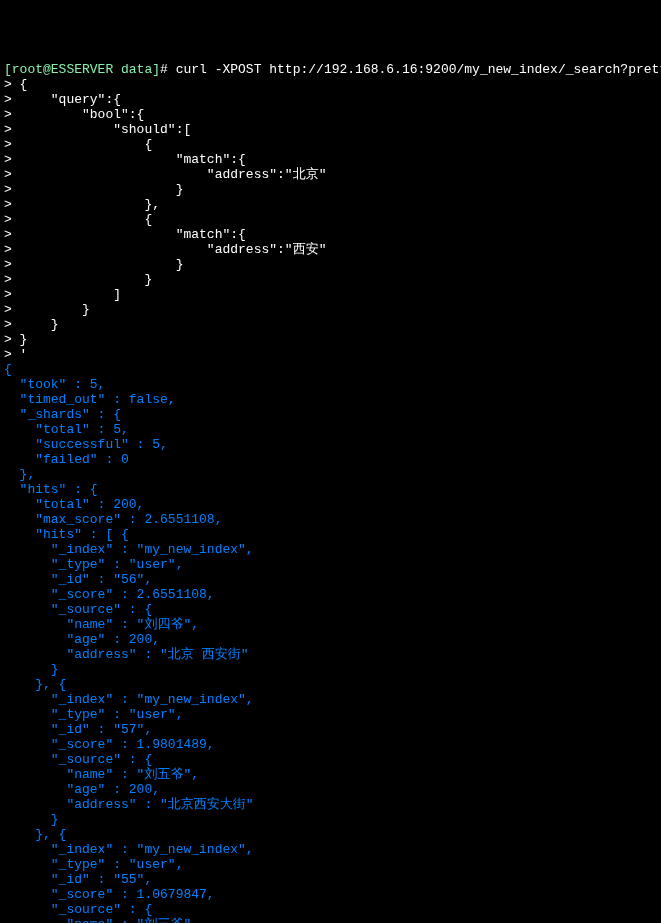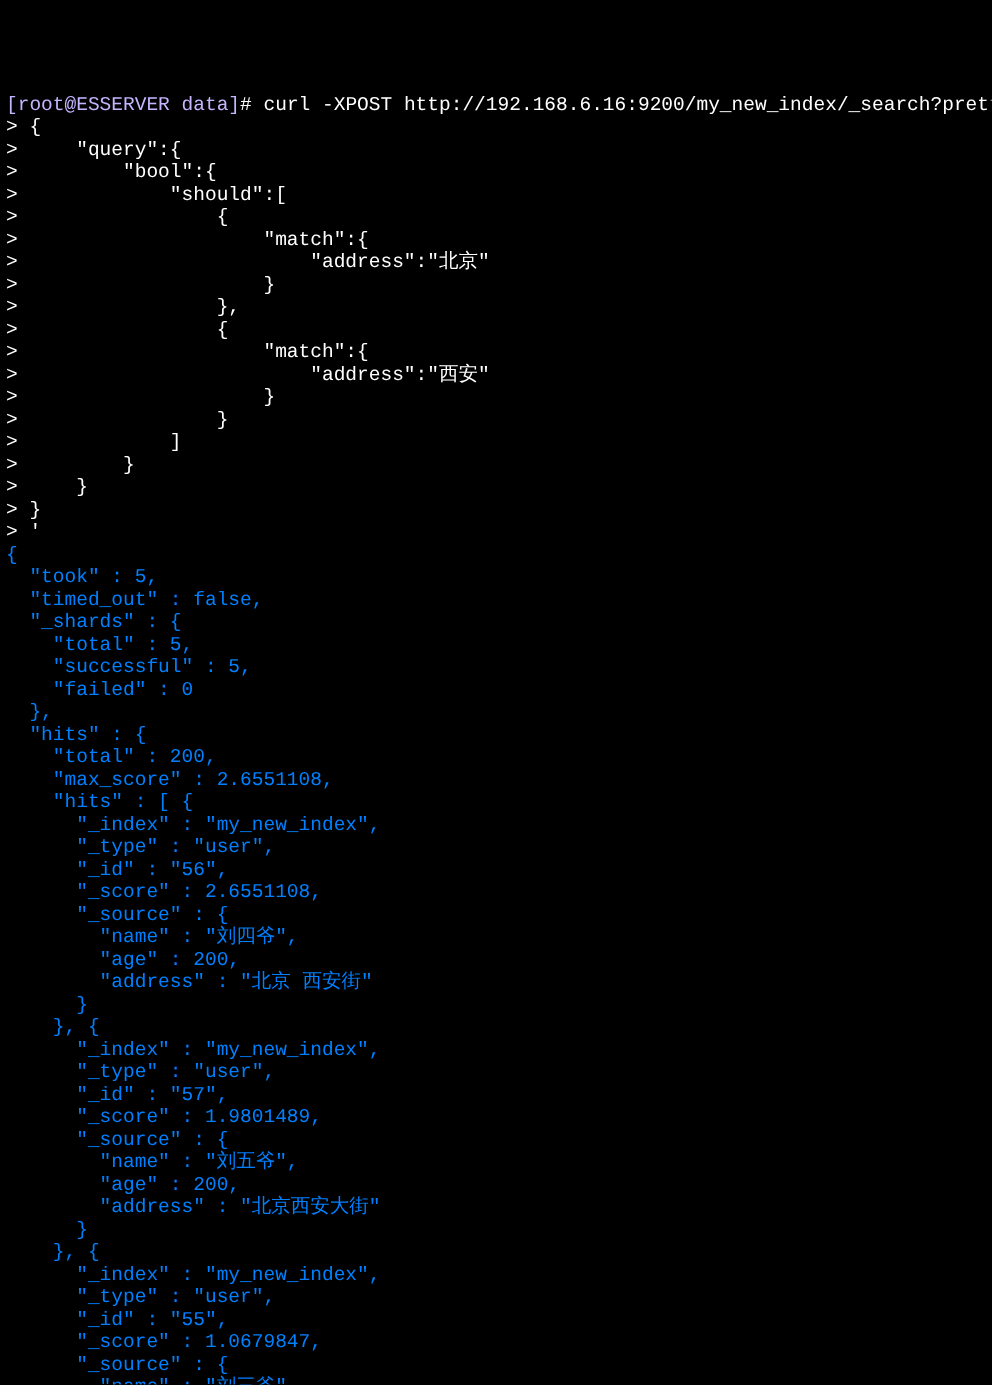--- a/index.html
+++ b/index.html
@@ -9,21 +9,21 @@
     font-size: 13px;
     line-height: 15px;
     margin: 0;
     padding: 2px 4px;
     white-space: pre;
     width: 661px;
     height: 923px;
     box-sizing: border-box;
     overflow: hidden;
   }
-  .prompt-user { color: #c4b5fd; }
+  .prompt-user { color: #86efac; }
   .prompt-cmd { color: #ffffff; }
   .input-text { color: #ffffff; }
   .output { color: #0080ff; }
 </style>
 </head>
 <body>
 
 
 
 <div><span class="prompt-user">[root@ESSERVER data]</span><span class="prompt-cmd">#</span><span class="prompt-cmd"> </span><span class="prompt-cmd">curl -XPOST http://192.168.6.16:9200/my_new_index/_search?pretty -d '</span>

